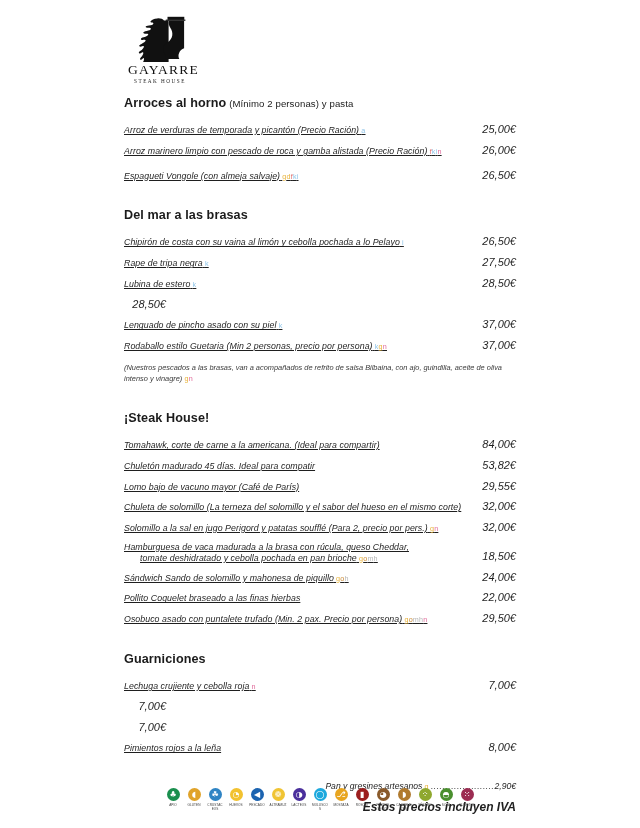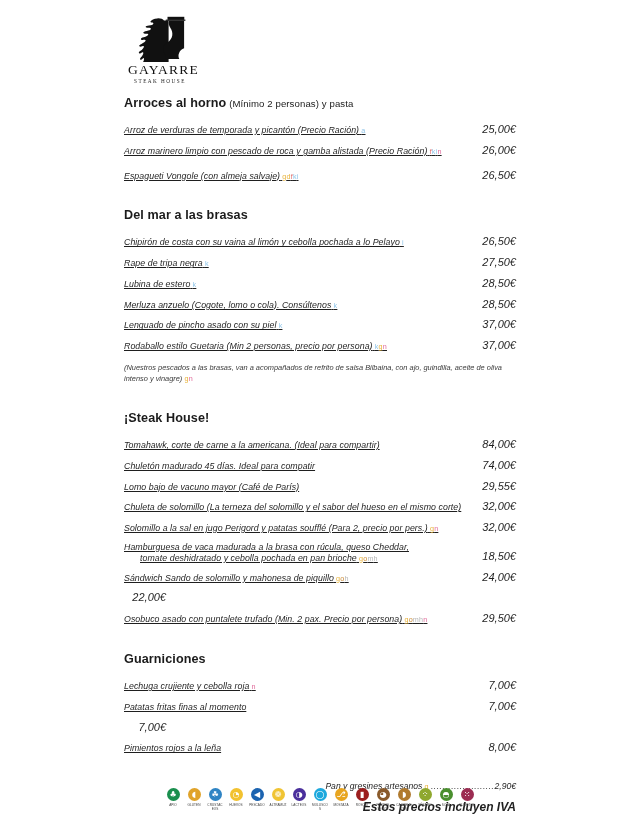--- a/index.html
+++ b/index.html
@@ -253,42 +253,41 @@
           </div>
           <div class="row">
             <div class="row-name">Rape de tripa negra<span class="al"> <span class="al" style="color: rgb(143, 196, 232);">k</span></span></div>
             <div class="row-price">27,50€</div>
           </div>
           <div class="row">
             <div class="row-name">Lubina de estero<span class="al"> <span class="al" style="color: rgb(143, 196, 232);">k</span></span></div>
             <div class="row-price">28,50€</div>
           </div>
           <div class="row">
-            <div class="row-name">Merluza anzuelo (Cogote, lomo o cola). Consúltenos<span class="al"> <span class="al" style="color: rgb(143, 196, 232);">k</span></span></div>
             <div class="row-price">28,50€</div>
           </div>
           <div class="row">
             <div class="row-name">Lenguado de pincho asado con su piel<span class="al"> <span class="al" style="color: rgb(143, 196, 232);">k</span></span></div>
             <div class="row-price">37,00€</div>
           </div>
           <div class="row">
             <div class="row-name">Rodaballo estilo Guetaria (Min 2 personas, precio por persona)<span class="al"> <span class="al" style="color: rgb(143, 196, 232);">k</span><span class="al" style="color: rgb(232, 179, 60);">g</span><span class="al" style="color: rgb(224, 106, 154);">n</span></span></div>
             <div class="row-price">37,00€</div>
           </div>
           <div class="note">(Nuestros pescados a las brasas, van a acompañados de refrito de salsa Bilbaina, con ajo, guindilla, aceite de oliva intenso y vinagre)<span class="al"> <span class="al" style="color: rgb(232, 179, 60);">g</span><span class="al" style="color: rgb(224, 106, 154);">n</span></span></div>
         </div>
         <div class="section">
           <div class="section-head spaced"><span>¡Steak House!</span></div>
           <div class="row">
             <div class="row-name">Tomahawk, corte de carne a la americana. (Ideal para compartir)</div>
             <div class="row-price">84,00€</div>
           </div>
           <div class="row">
             <div class="row-name">Chuletón madurado 45 días. Ideal para compatir</div>
-            <div class="row-price">74,00€</div>
+            <div class="row-price">53,82€</div>
           </div>
           <div class="row">
             <div class="row-name">Lomo bajo de vacuno mayor (Café de París)</div>
             <div class="row-price">29,55€</div>
           </div>
           <div class="row">
             <div class="row-name">Chuleta de solomillo (La terneza del solomillo y el sabor del hueso en el mismo corte)</div>
             <div class="row-price">32,00€</div>
           </div>
           <div class="row">
@@ -297,35 +296,35 @@
           </div>
           <div class="row two-line">
             <div class="row-name"><span>Hamburguesa de vaca madurada a la brasa con rúcula, queso Cheddar,</span><span class="line2">tomate deshidratado y cebolla pochada en pan brioche<span class="al"> <span class="al" style="color: rgb(232, 179, 60);">g</span><span class="al" style="color: rgb(200, 134, 47);">o</span><span class="al" style="color: rgb(181, 181, 181);">m</span><span class="al" style="color: rgb(181, 181, 181);">h</span></span></span></div>
             <div class="row-price" style="align-self: flex-end;">18,50€</div>
           </div>
           <div class="row">
             <div class="row-name">Sándwich Sando de solomillo y mahonesa de piquillo<span class="al"> <span class="al" style="color: rgb(232, 179, 60);">g</span><span class="al" style="color: rgb(200, 134, 47);">o</span><span class="al" style="color: rgb(181, 181, 181);">h</span></span></div>
             <div class="row-price">24,00€</div>
           </div>
           <div class="row">
+            <div class="row-name">Pollito Coquelet braseado a las finas hierbas</div>
             <div class="row-price">22,00€</div>
           </div>
           <div class="row">
             <div class="row-name">Osobuco asado con puntalete trufado (Min. 2 pax. Precio por persona)<span class="al"> <span class="al" style="color: rgb(232, 179, 60);">g</span><span class="al" style="color: rgb(200, 134, 47);">o</span><span class="al" style="color: rgb(181, 181, 181);">m</span><span class="al" style="color: rgb(181, 181, 181);">h</span><span class="al" style="color: rgb(224, 106, 154);">n</span></span></div>
             <div class="row-price">29,50€</div>
           </div>
         </div>
         <div class="section">
           <div class="section-head spaced"><span>Guarniciones</span></div>
           <div class="row">
             <div class="row-name">Lechuga crujiente y cebolla roja<span class="al"> <span class="al" style="color: rgb(224, 106, 154);">n</span></span></div>
             <div class="row-price">7,00€</div>
           </div>
           <div class="row">
-            <div class="row-name">Patatas fritas finas al momento</div>
             <div class="row-price">7,00€</div>
           </div>
           <div class="row">
             <div class="row-price">7,00€</div>
           </div>
           <div class="row">
             <div class="row-name">Pimientos rojos a la leña</div>
             <div class="row-price">8,00€</div>
           </div>
         </div>

